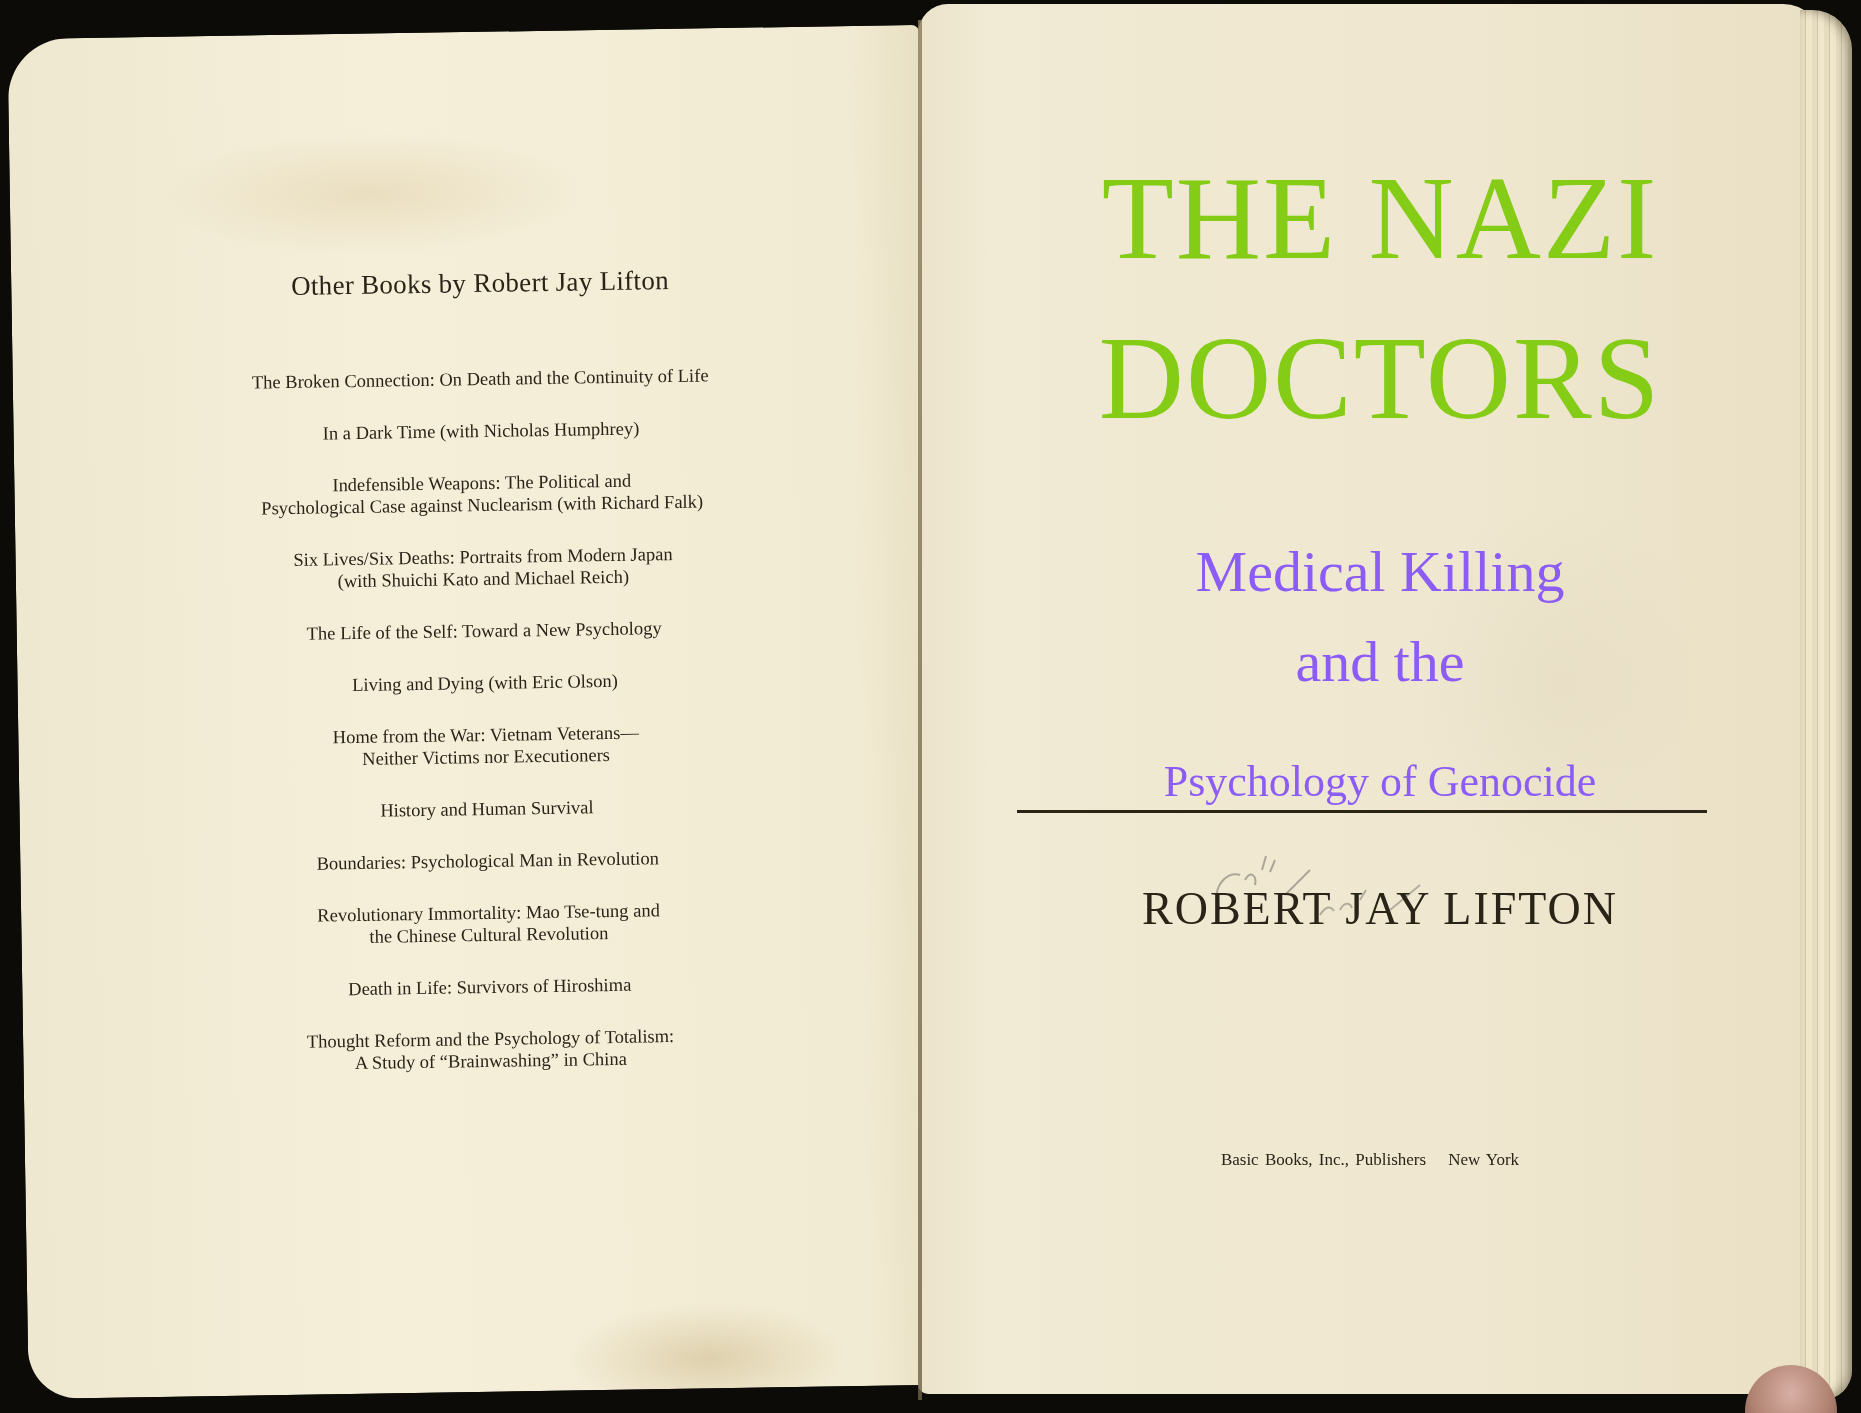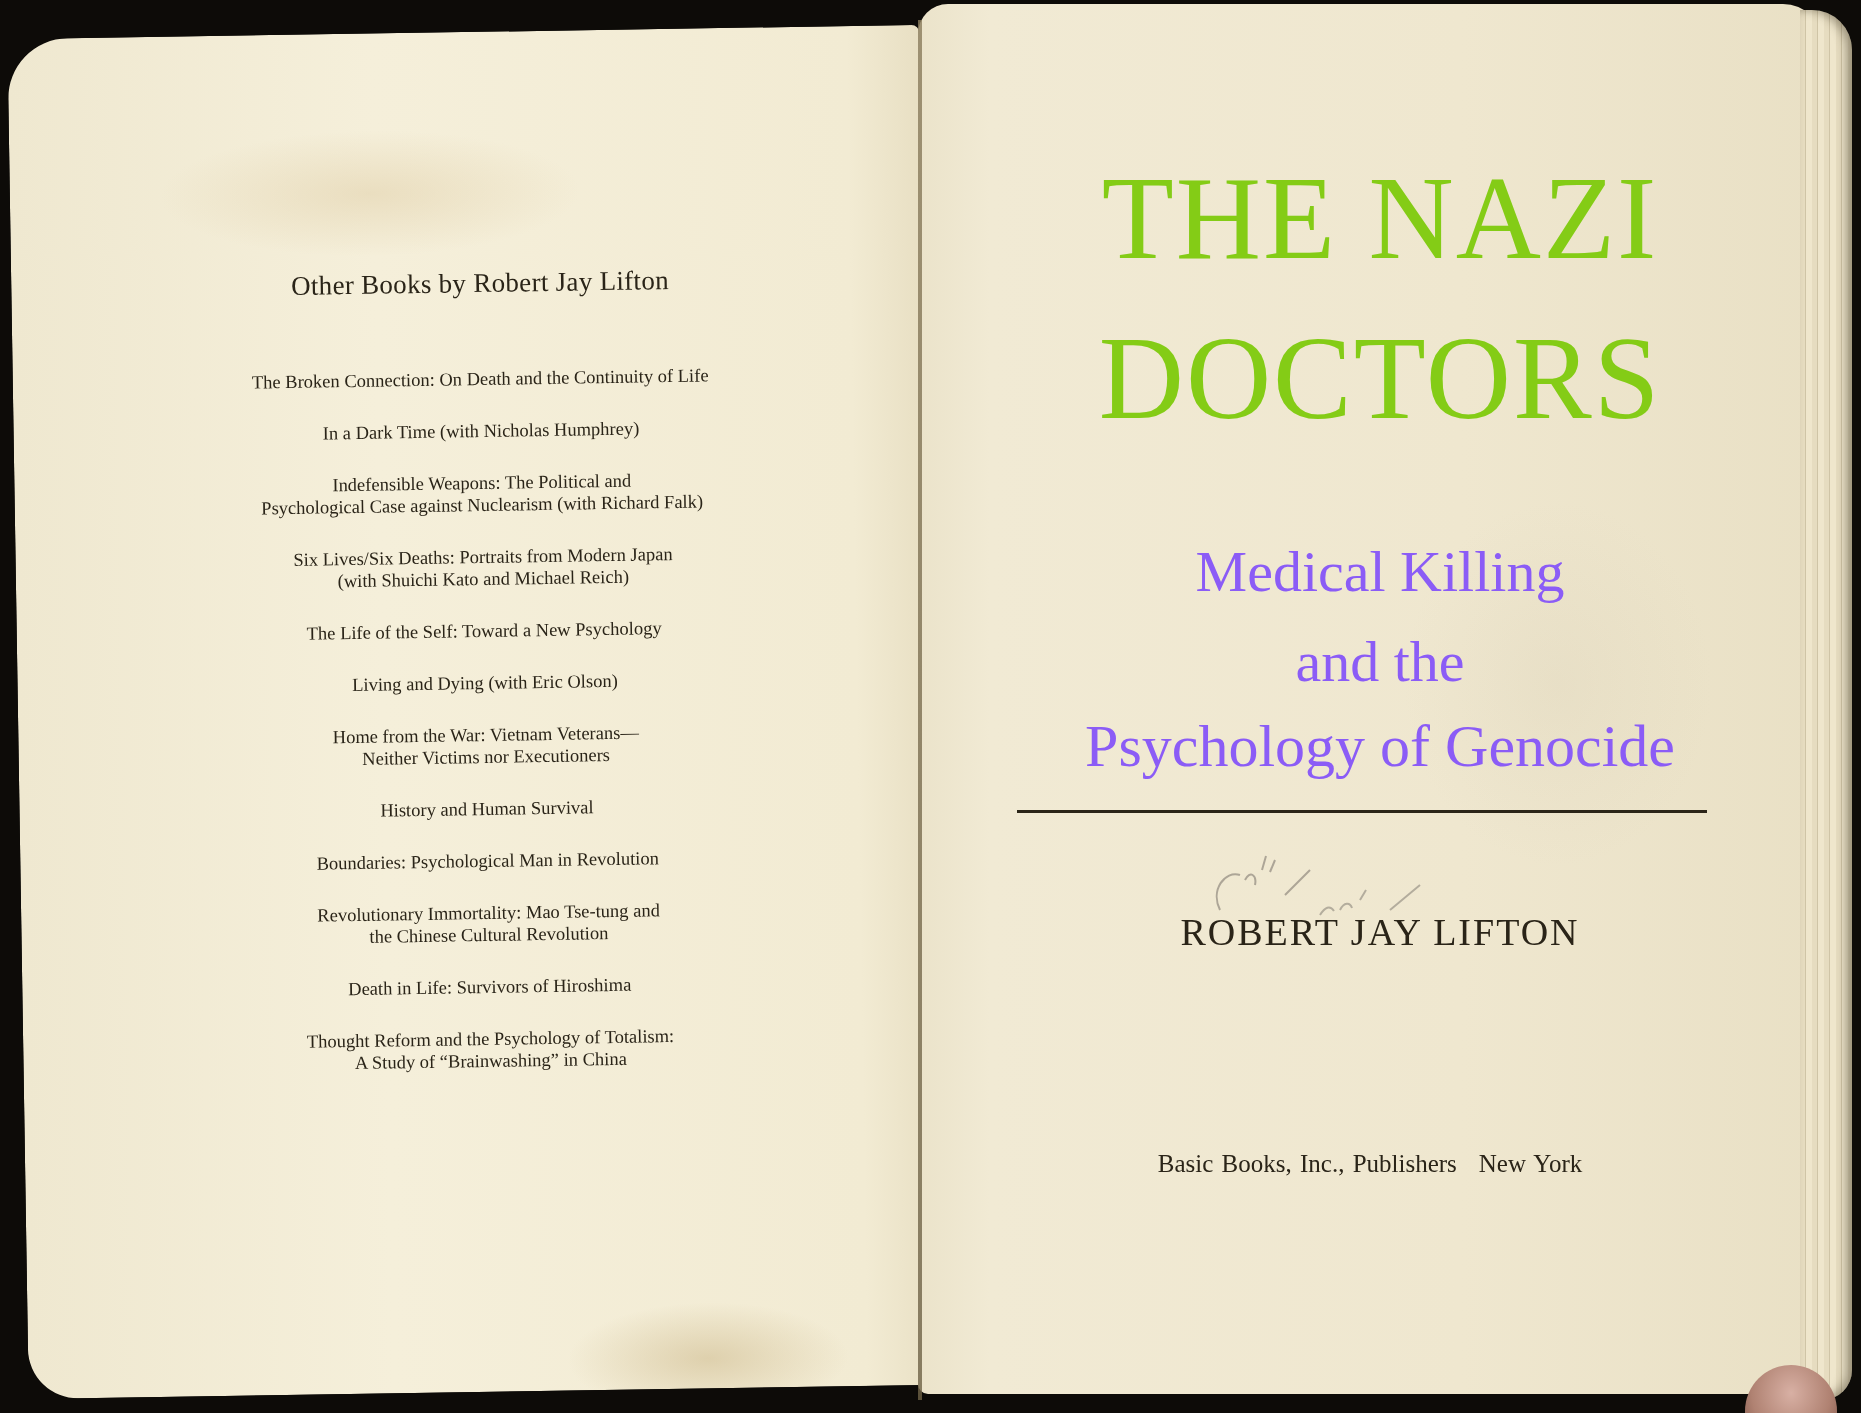--- a/index.html
+++ b/index.html
@@ -68,32 +68,32 @@
   }
   #title-line-1 { top: 160px; }
   #title-line-2 { top: 320px; }
   .subtitle {
     left: 1000px; width: 760px;
     font-size: 58px; line-height: 64px;
     color: #8b5cf6;
   }
   #subtitle-1 { top: 540px; }
   #subtitle-2 { top: 630px; }
-  #subtitle-3 { top: 714px; font-size: 60px; }
+  #subtitle-3 { top: 750px; font-size: 44px; }
   #title-rule {
     position: absolute; left: 1017px; top: 810px; width: 690px; height: 3px;
     background: #2b2518;
   }
   #author-name {
-    left: 1040px; width: 680px; top: 910px;
-    font-size: 38px; letter-spacing: 2px;
+    left: 1040px; width: 680px; top: 882px;
+    font-size: 46px; letter-spacing: 2px;
   }
   #publisher-line {
     left: 1060px; width: 620px; top: 1150px;
-    font-size: 25px; word-spacing: 2px;
+    font-size: 17px; word-spacing: 2px;
   }
   #publisher-line .gap { display: inline-block; width: 22px; }
   
   .ghost {
     position: absolute; color: rgba(120,110,90,0.13);
     font-family: "Liberation Serif", serif; white-space: nowrap;
   }
   #pencil-notes {
     position: absolute; left: 1200px; top: 840px; width: 260px; height: 90px;
   }

